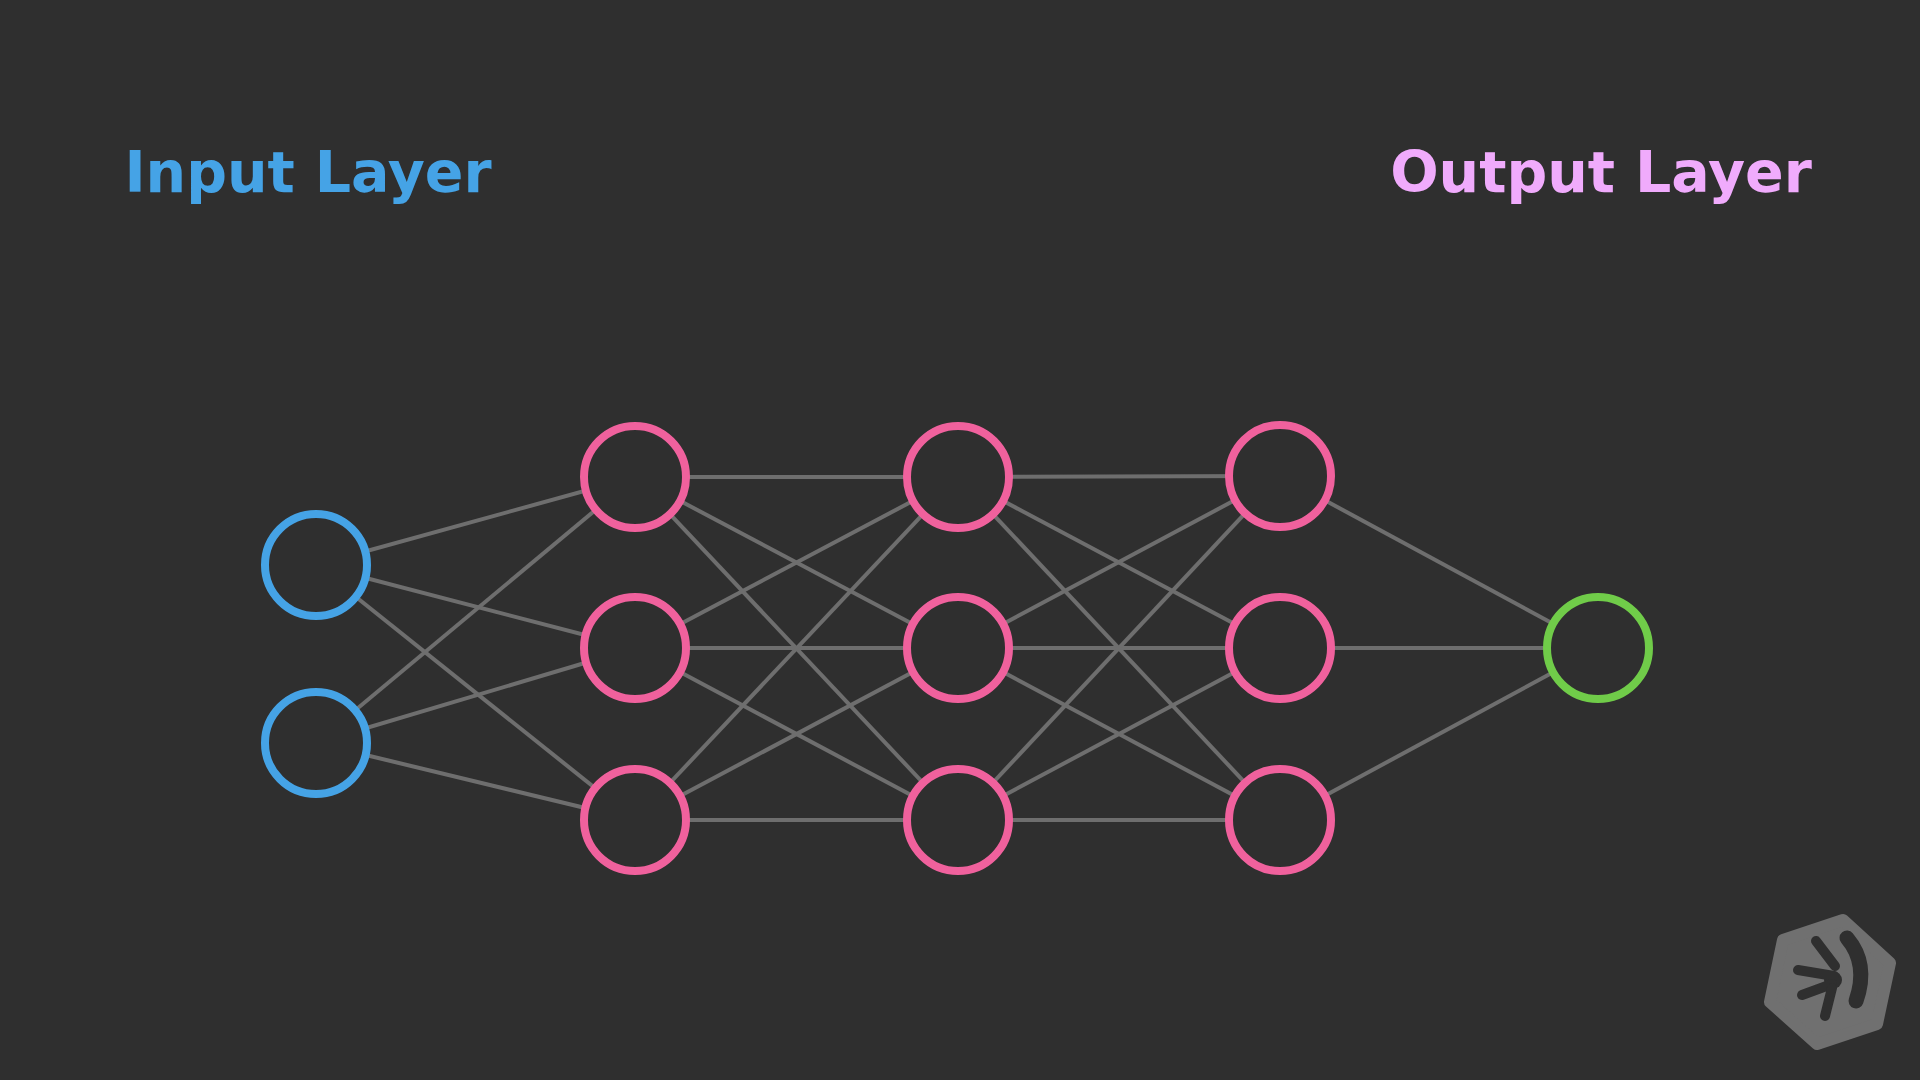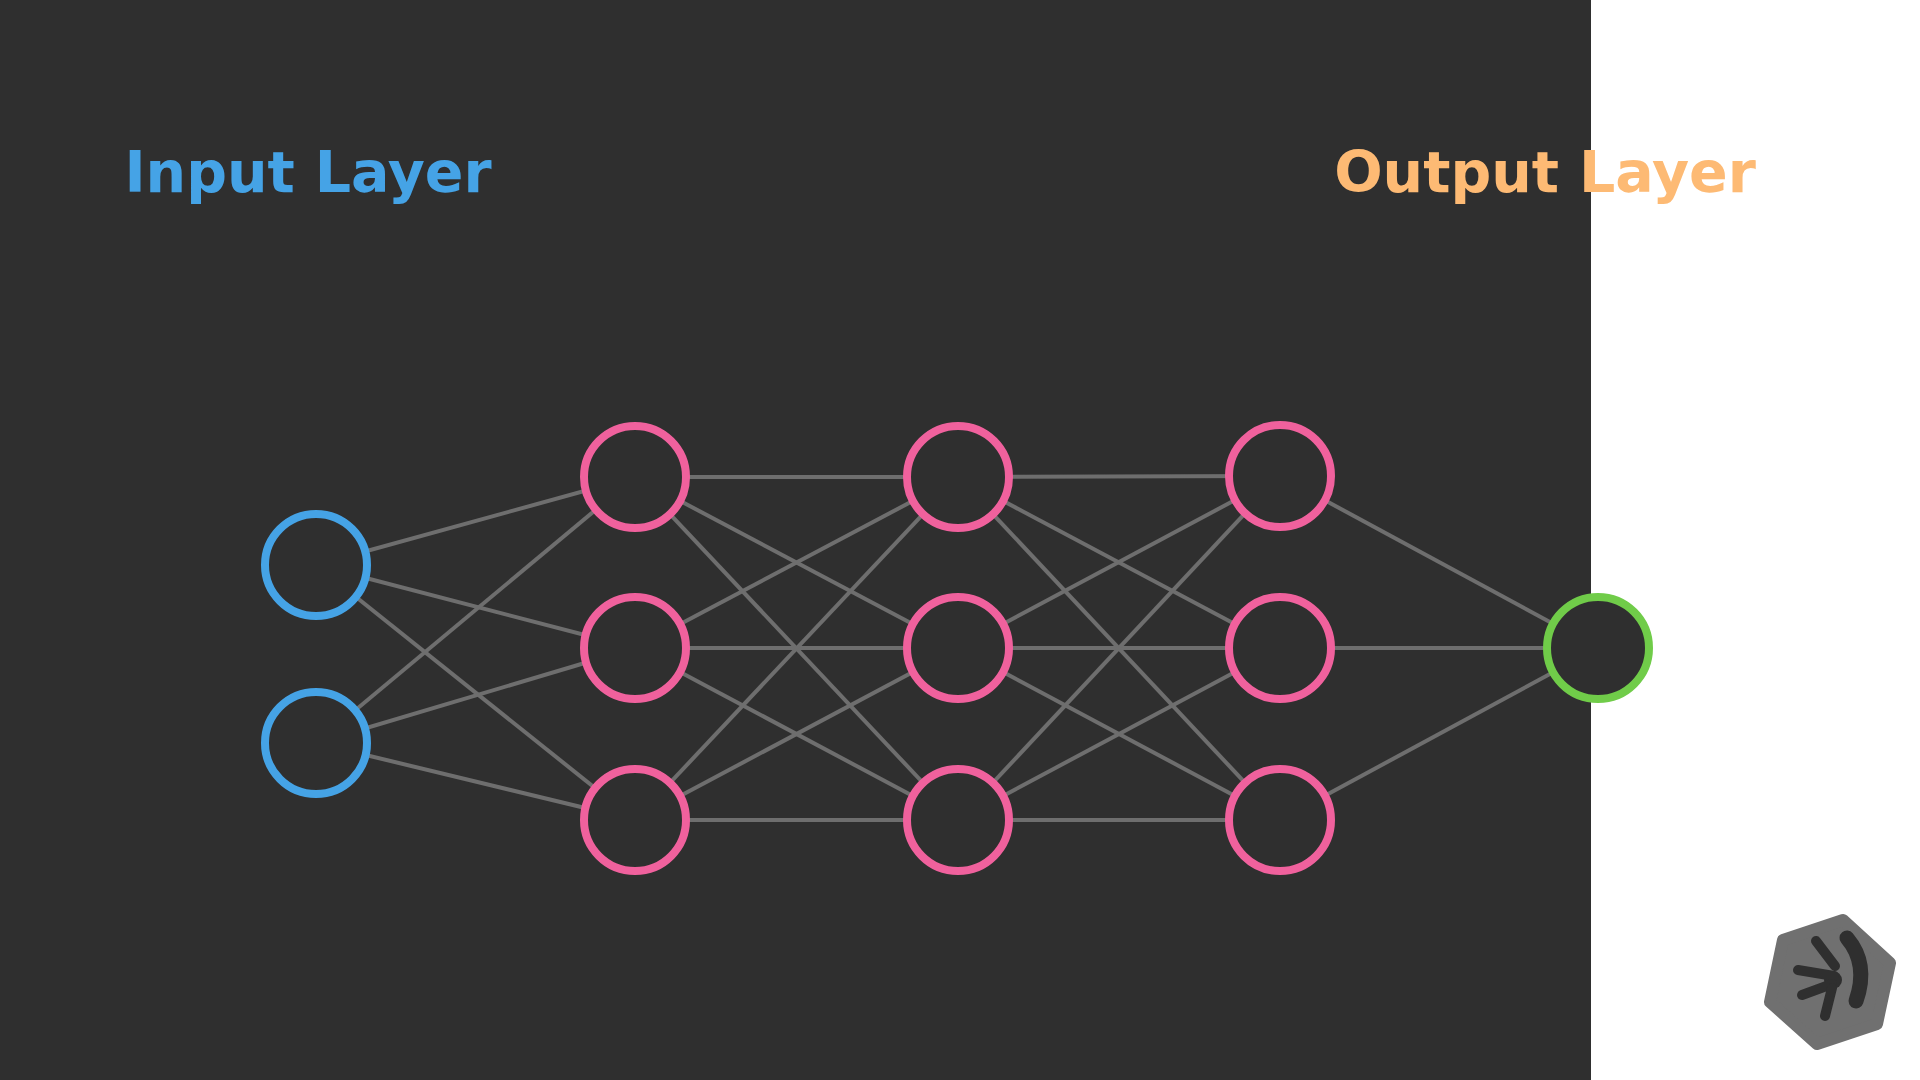--- a/index.html
+++ b/index.html
@@ -5,21 +5,21 @@
   html, body {
     margin: 0;
     padding: 0;
     width: 1920px;
     height: 1080px;
     overflow: hidden;
     font-family: "DejaVu Sans", "Liberation Sans", sans-serif;
   }
   #stage {
     position: relative;
-    width: 1591px;
+    width: 1920px;
     height: 1080px;
     background: #2f2f2f; 
   }
   .layer-label {
     position: absolute;
     transform: translate(-50%, -50%);
     font-size: 57px;
     font-weight: bold;
     letter-spacing: 0px;
     white-space: nowrap;
@@ -42,21 +42,21 @@
   }
 </style>
 </head>
 <body>
 
 <div id="stage" style="background: rgb(47, 47, 47);">
 
   <div class="layer-label" style="left: 308px; top: 172px; color: rgb(69, 163, 230);">Input Layer</div>
 
 
-  <div class="layer-label" style="left: 1545px; top: 172px; color: #fdba74;">Output Layer</div>
+  <div class="layer-label" style="left: 1601px; top: 172px; color: #f0abfc;">Output Layer</div>
 
   <svg id="network" width="1920" height="1080">
       <line x1="316" y1="565" x2="635" y2="477" stroke="#6e6e6e" stroke-width="4"></line>
       <line x1="316" y1="565" x2="635" y2="648" stroke="#6e6e6e" stroke-width="4"></line>
       <line x1="316" y1="565" x2="635" y2="820" stroke="#6e6e6e" stroke-width="4"></line>
       <line x1="316" y1="743" x2="635" y2="477" stroke="#6e6e6e" stroke-width="4"></line>
       <line x1="316" y1="743" x2="635" y2="648" stroke="#6e6e6e" stroke-width="4"></line>
       <line x1="316" y1="743" x2="635" y2="820" stroke="#6e6e6e" stroke-width="4"></line>
       <line x1="635" y1="477" x2="958" y2="477" stroke="#6e6e6e" stroke-width="4"></line>
       <line x1="635" y1="477" x2="958" y2="648" stroke="#6e6e6e" stroke-width="4"></line>

